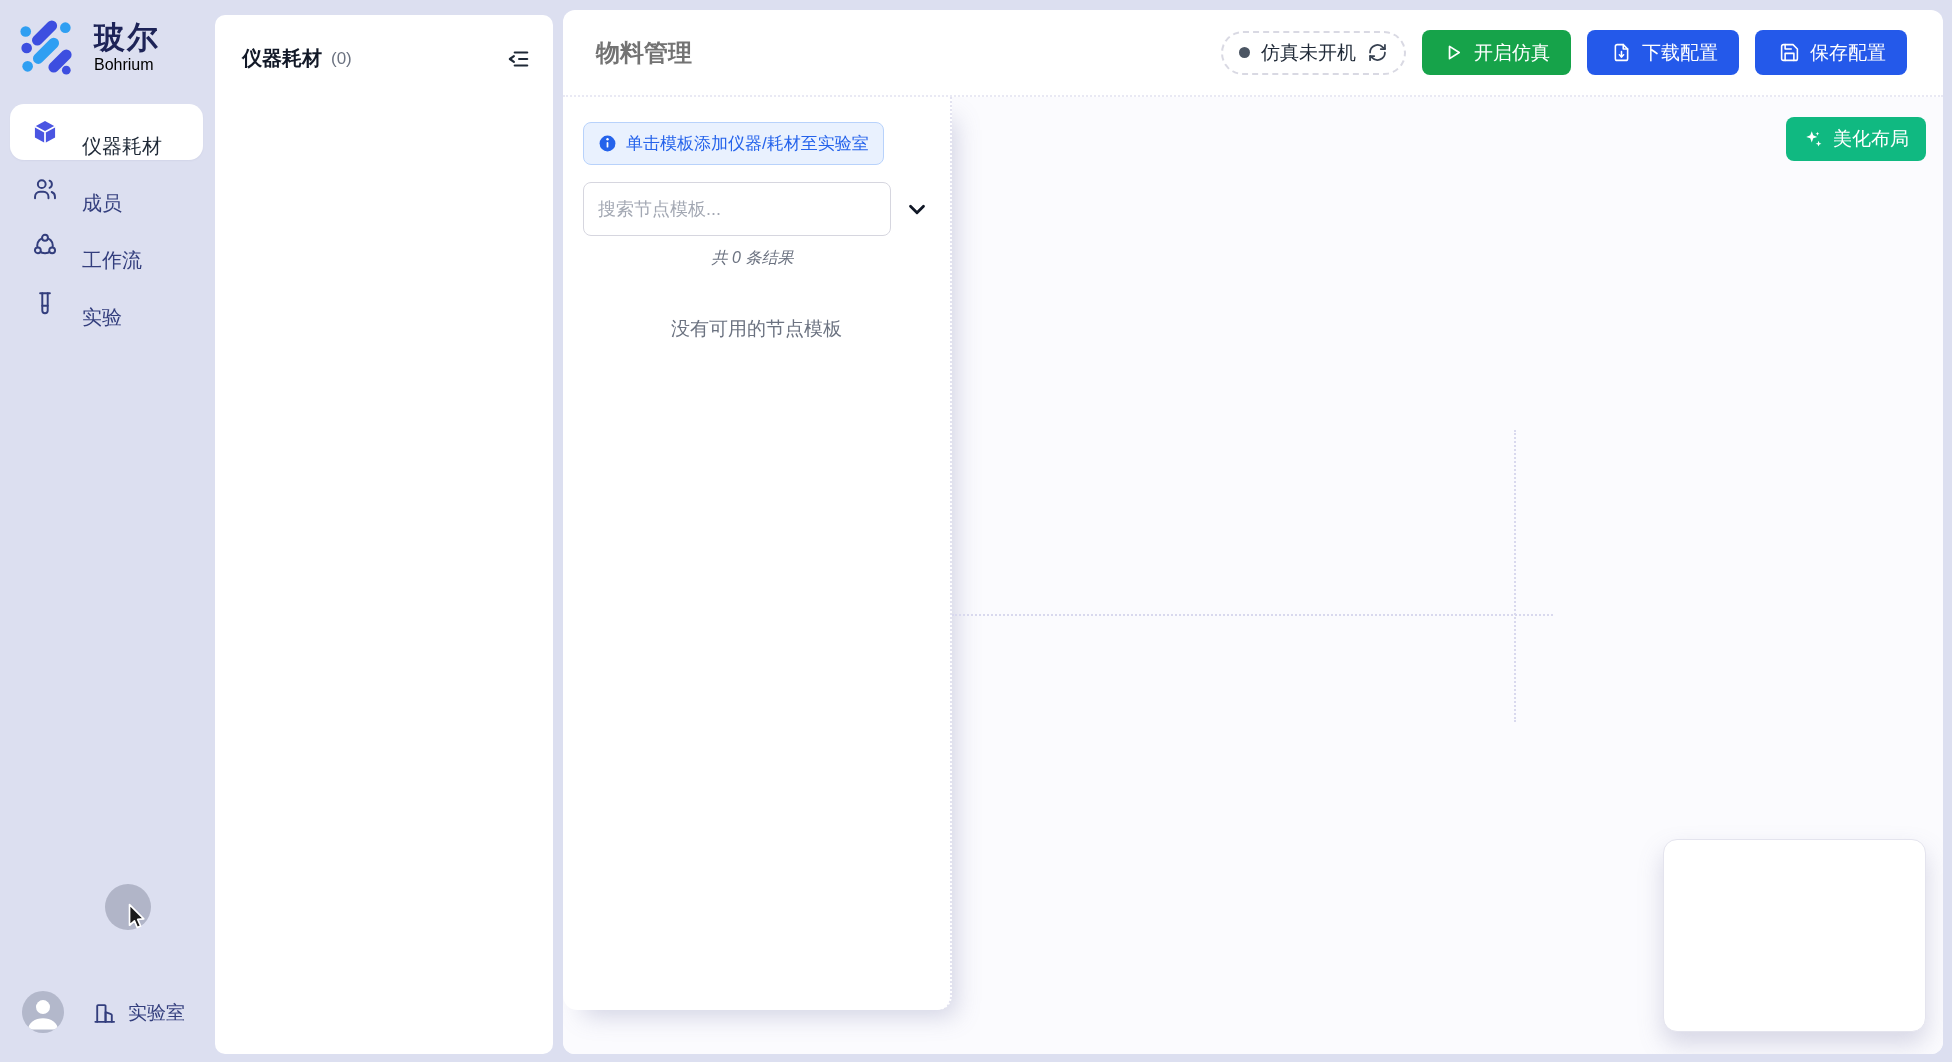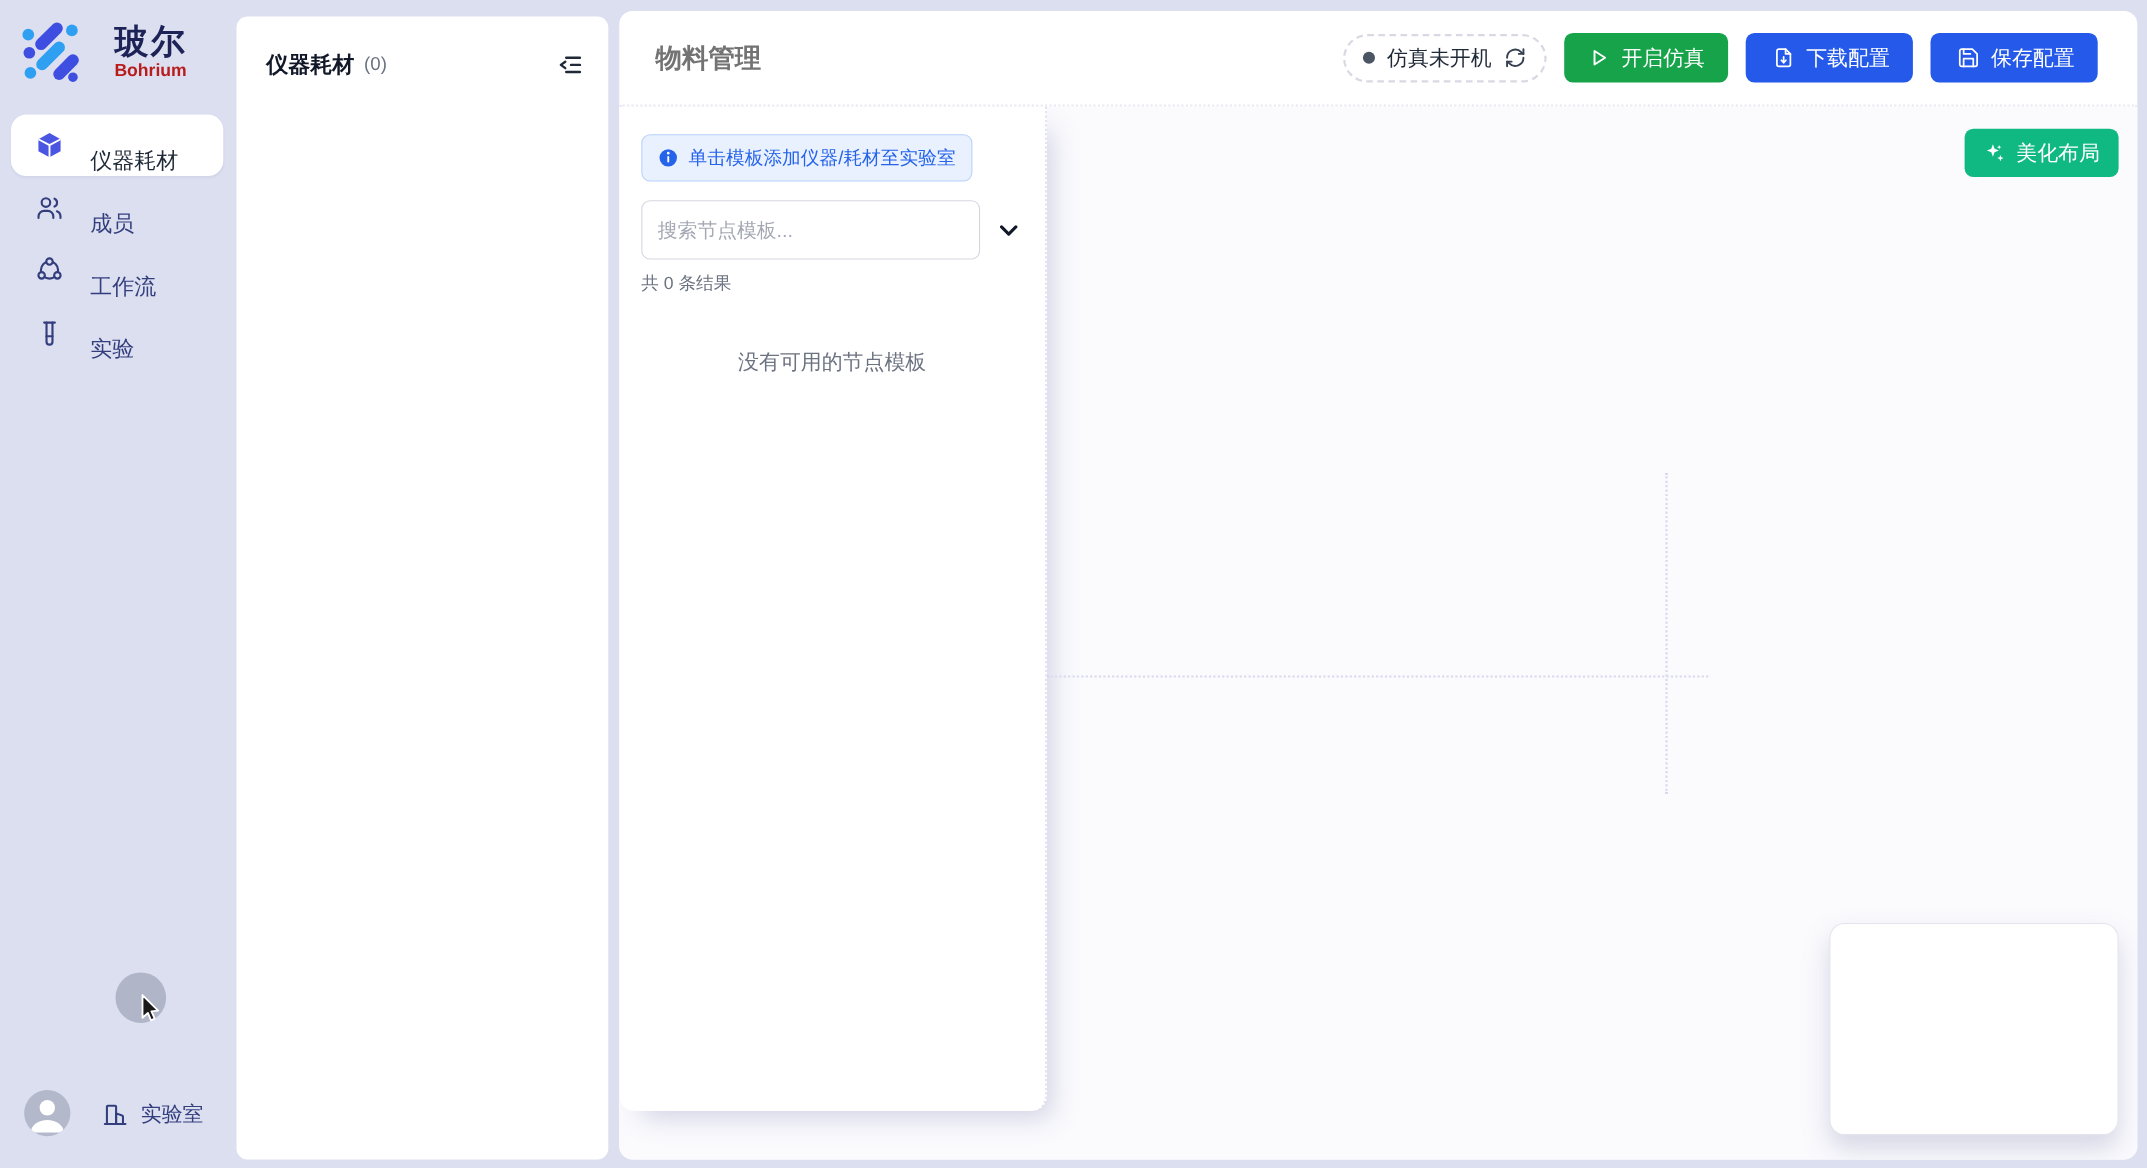--- a/index.html
+++ b/index.html
@@ -7,23 +7,23 @@
   body {
     position:relative;
     background:#dcdff0;
     font-family:"Liberation Sans", sans-serif;
     color:#1f2937;
     overflow:hidden;
   }
 
   
   .sidebar { position:absolute; left:0; top:0; width:213px; height:1062px; }
-  .brand { display:flex; align-items:center; gap:29px; padding:18px 0 0 17px; }
+  .brand { display:flex; align-items:center; gap:19px; padding:18px 0 0 17px; }
   .brand-text .brand-title { font-size:31px; font-weight:bold; color:#1d2357; letter-spacing:2px; line-height:34px; }
-  .brand-text .brand-sub { font-size:16px; font-weight:bold; color:#b91c1c; line-height:19px; }
+  .brand-text .brand-sub { font-size:16px; font-weight:normal; color:#000000; line-height:19px; }
   .nav { margin:28px 10px 0 10px; }
   .nav-item { display:flex; align-items:center; height:56px; border-radius:14px; padding-left:22px; gap:24px; margin-bottom:1px; cursor:pointer; }
   .nav-item .nav-icon { width:26px; height:26px; color:#333e7d; display:flex; }
   .nav-item .nav-label { font-size:20px; color:#333e7d;margin-top:28px; }
   .nav-item.active { background:#ffffff; box-shadow:0 1px 2px rgba(60,60,120,.06); }
   .nav-item.active .nav-label { color:#1f2937; font-weight:500; }
   .sidebar-footer { position:absolute; left:0; bottom:0; width:213px; height:72px; display:flex; align-items:center; }
   .avatar { position:absolute; left:22px; top:1px; width:42px; height:42px; border-radius:50%; background:#b3b8cb; overflow:hidden; }
   .lab-entry { position:absolute; left:92px; top:10px; display:flex; align-items:center; gap:11px; cursor:pointer; }
   .lab-entry .lab-icon { width:25px; height:25px; color:#333e7d; display:flex; }
@@ -59,21 +59,21 @@
   .canvas { position:absolute; left:0; top:87px; right:0; bottom:0; background:#fbfbfe; border-radius:0 0 12px 12px; overflow:hidden; }
 
   .template-card { position:absolute; left:0; top:0; width:389px; height:913px; background:#fff; border-right:2px dotted #e2e2f0; border-radius:0 0 14px 14px; box-shadow:12px 14px 24px -8px rgba(104,108,158,.28); padding:0 20px; }
   .info-banner { margin-top:25px; display:inline-flex; align-items:center; gap:9px; height:43px; padding:0 14px; background:#e9f1fe; border:1px solid #b8d2fb; border-radius:8px; cursor:default; }
   .info-banner .info-icon { width:19px; height:19px; display:flex; }
   .info-banner .banner-text { font-size:17px; color:#2563eb; }
   .search-row { margin-top:17px; display:flex; align-items:center; gap:13px; }
   .search-input { width:312px; height:54px; border:1px solid #d6d6df; border-radius:8px; padding:0 14px; font-size:18px; color:#1f2937; font-family:"Liberation Sans", sans-serif; outline:none; background:#fff; }
   .search-input::placeholder { color:#a3a8b3; }
   .filter-toggle { width:26px; height:26px; color:#111827; display:flex; cursor:pointer; background:none; border:none; padding:0; }
-  .result-count { margin-top:12px; width:339px; text-align:left; font-size:16px; color:#6b7280; }
+  .result-count { margin-top:12px; width:339px; text-align:center; font-size:16px; color:#6b7280;font-style:italic; }
   .empty-text { margin-top:47px; text-align:center; font-size:19px; color:#6b7280; }
 
   .beautify-btn { position:absolute; top:20px; right:17px; height:44px; display:flex; align-items:center; gap:9px; padding:0 17px; background:#10b981; border:none; border-radius:8px; color:#fff; font-size:19px; font-weight:500; font-family:"Liberation Sans", sans-serif; cursor:pointer; }
   .beautify-btn .btn-icon { width:21px; height:21px; display:flex; }
 
   .guide-h { position:absolute; left:389px; top:517px; width:601px; height:0; border-top:2px dotted #d9d9ee; }
   .guide-v { position:absolute; left:951px; top:333px; width:0; height:292px; border-left:2px dotted #d9d9ee; }
 
   .minimap { position:absolute; right:17px; bottom:22px; width:263px; height:193px; background:#fff; border:1px solid #e4e4ee; border-radius:14px; box-shadow:0 12px 24px rgba(113,113,160,.26); }
 </style>

